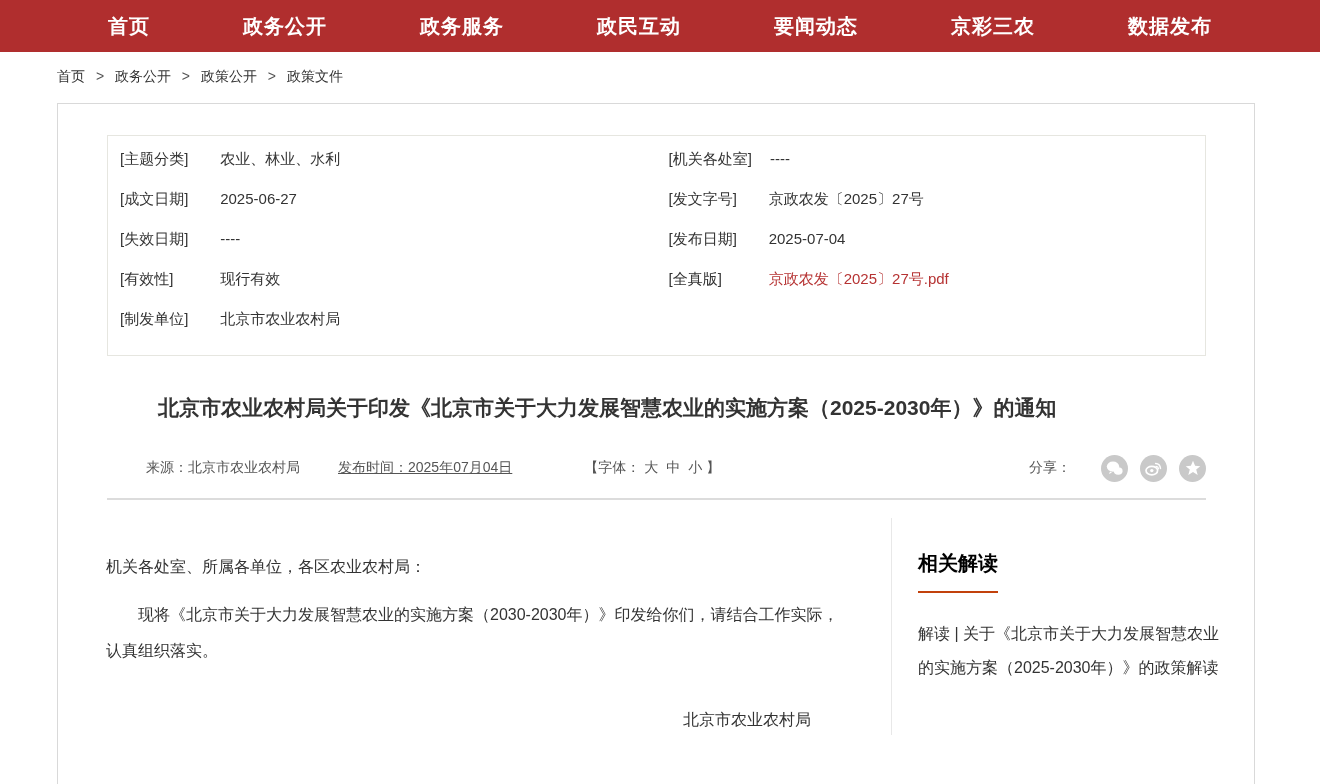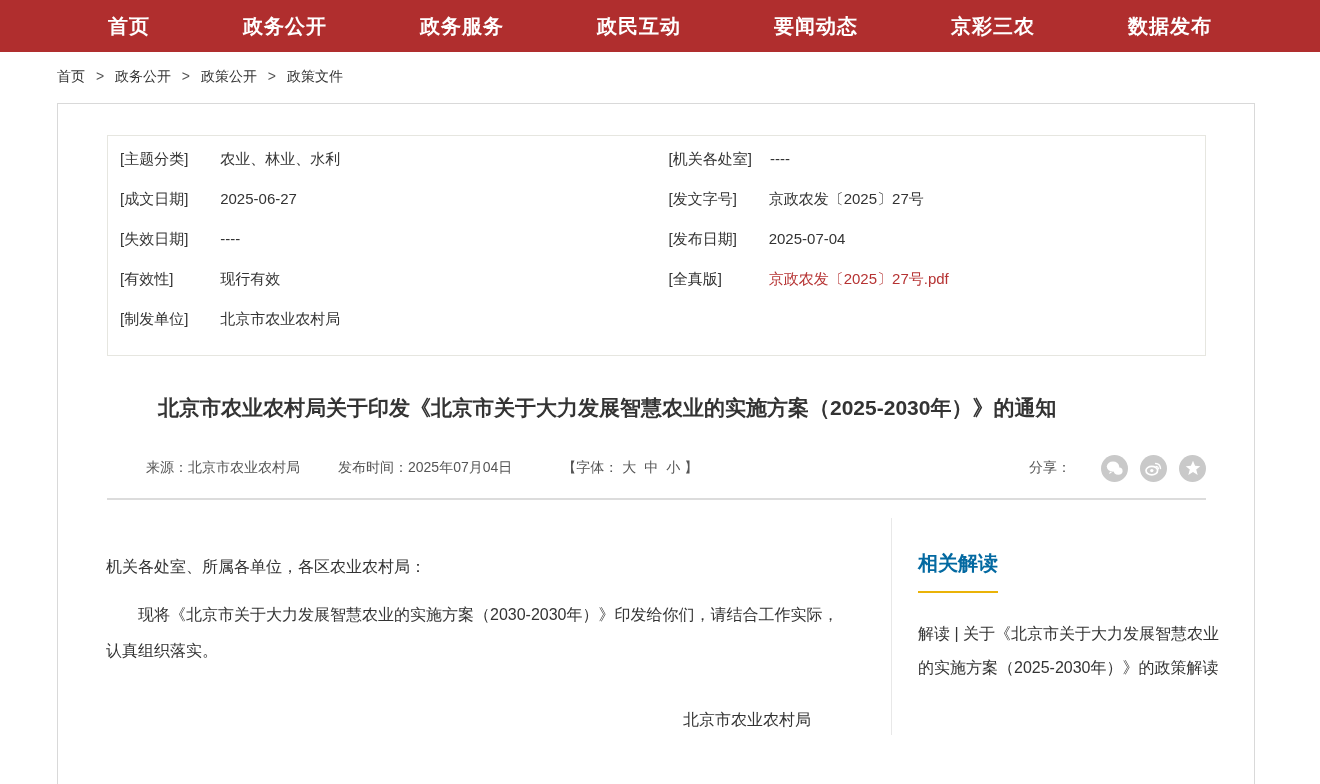--- a/index.html
+++ b/index.html
@@ -96,21 +96,21 @@
   
   .source-row {
     display: flex;
     align-items: center;
     margin: 16px 48px 0 88px;
     font-size: 14px;
     color: #555;
     height: 32px;
   }
   .source-item { margin-right: 38px; white-space: nowrap; }
-  .publish-item { margin-right: 50px; white-space: nowrap; }
+  .publish-item { margin-right: 72px; white-space: nowrap; text-decoration: underline; }
   .font-control { white-space: nowrap; color: #555; font-family: Liberation Serif, serif; }
   .font-size-option {
     cursor: pointer;
     color: #555;
     text-decoration: none;
     margin: 0 4px;
   }
   .share-group {
     margin-left: auto;
     display: flex;
@@ -166,24 +166,24 @@
     flex: 1;
     border-left: 1px solid #e8e8e8;
     margin-top: 18px;
     padding: 32px 30px 0 26px;
     box-sizing: border-box;
   }
   .sidebar-title {
     margin: 0;
     font-size: 20px;
     font-weight: bold;
-    color: #0369a1;
+    color: #000000;
     display: inline-block;
     padding-bottom: 14px;
-    border-bottom: 2px solid #eab308;
+    border-bottom: 2px solid #c2410c;
   }
   .sidebar-link {
     display: block;
     margin-top: 24px;
     font-size: 16px;
     color: #333;
     line-height: 34px;
     text-decoration: none;
     cursor: pointer;
   }

